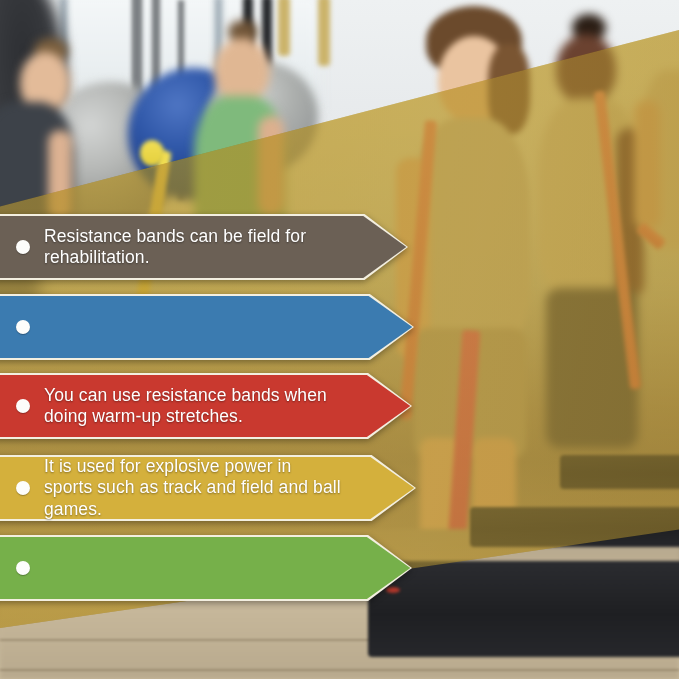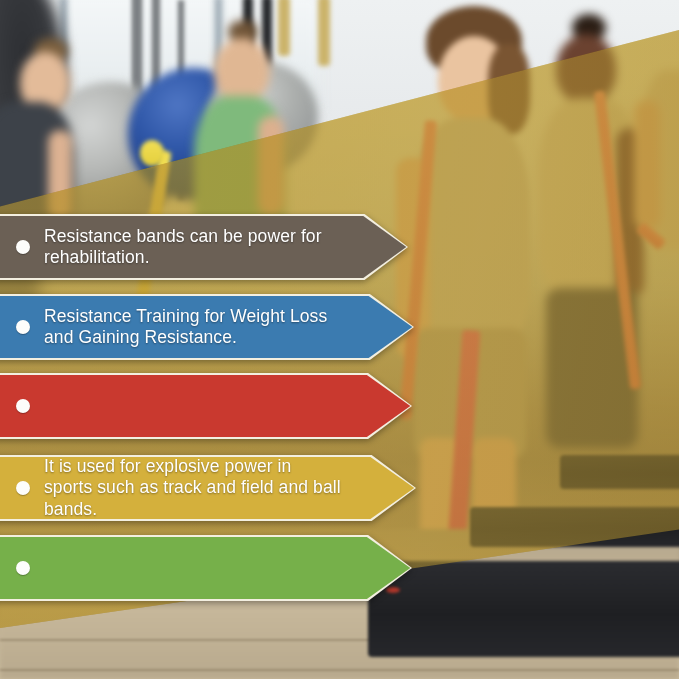--- a/index.html
+++ b/index.html
@@ -239,41 +239,41 @@
 
   <div class="gold-overlay"></div>
   <div class="gold-overlay2"></div>
 
   <div class="banners">
 
     <div class="banner" style="top:214px;width:414px;">
       <div class="banner-stroke"></div>
       <div class="banner-fill" style="background:#6b6055;"></div>
       <div class="bullet"></div>
-      <div class="banner-text">Resistance bands can be power for rehabilitation.</div>
+      <div class="banner-text">Resistance bands can be field for rehabilitation.</div>
     </div>
 
     <div class="banner" style="top:294px;width:420px;">
       <div class="banner-stroke"></div>
       <div class="banner-fill" style="background:#3b7bb0;"></div>
       <div class="bullet"></div>
-      <div class="banner-text">Resistance Training for Weight Loss and Gaining Resistance.</div>
     </div>
 
     <div class="banner" style="top:373px;width:418px;">
       <div class="banner-stroke"></div>
       <div class="banner-fill" style="background:#c9392f;"></div>
       <div class="bullet"></div>
+      <div class="banner-text">You can use resistance bands when doing warm-up stretches.</div>
     </div>
 
     <div class="banner" style="top:455px;width:422px;">
       <div class="banner-stroke"></div>
       <div class="banner-fill" style="background:#d4b03c;"></div>
       <div class="bullet"></div>
-      <div class="banner-text">It is used for explosive power in sports such as track and field and ball bands.</div>
+      <div class="banner-text">It is used for explosive power in sports such as track and field and ball games.</div>
     </div>
 
     <div class="banner" style="top:535px;width:418px;">
       <div class="banner-stroke"></div>
       <div class="banner-fill" style="background:#76b04a;"></div>
       <div class="bullet"></div>
     </div>
 
   </div>
 </div>

